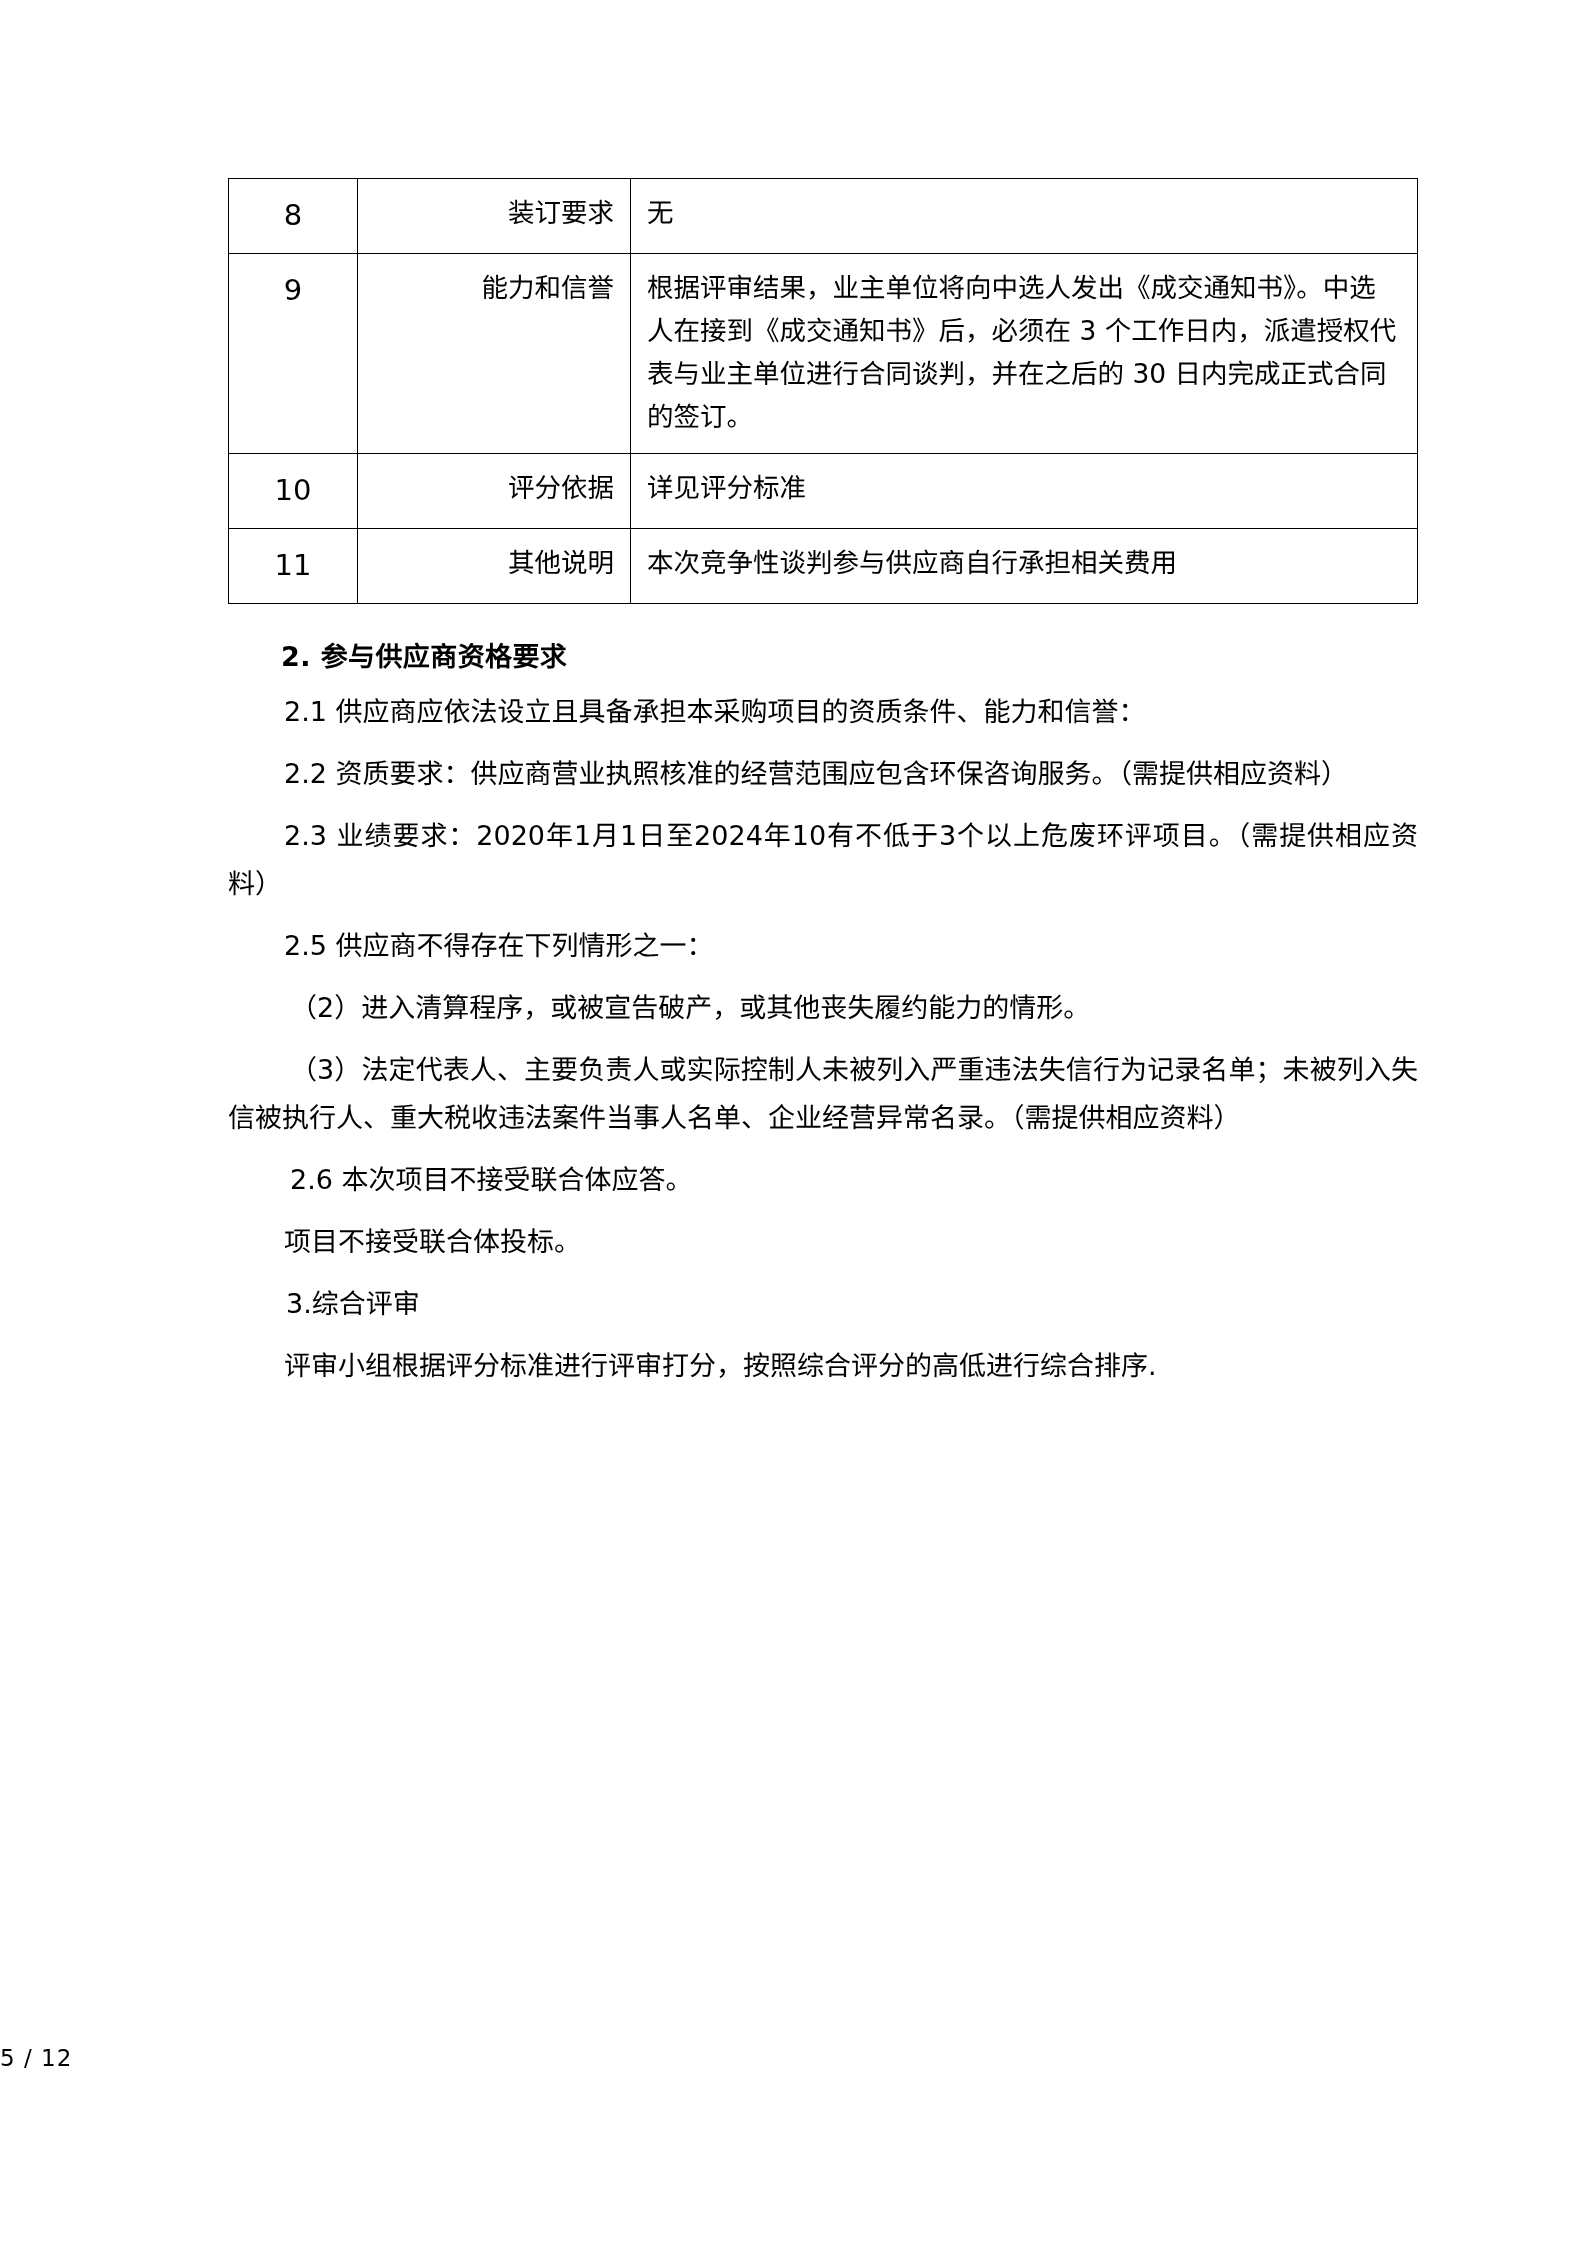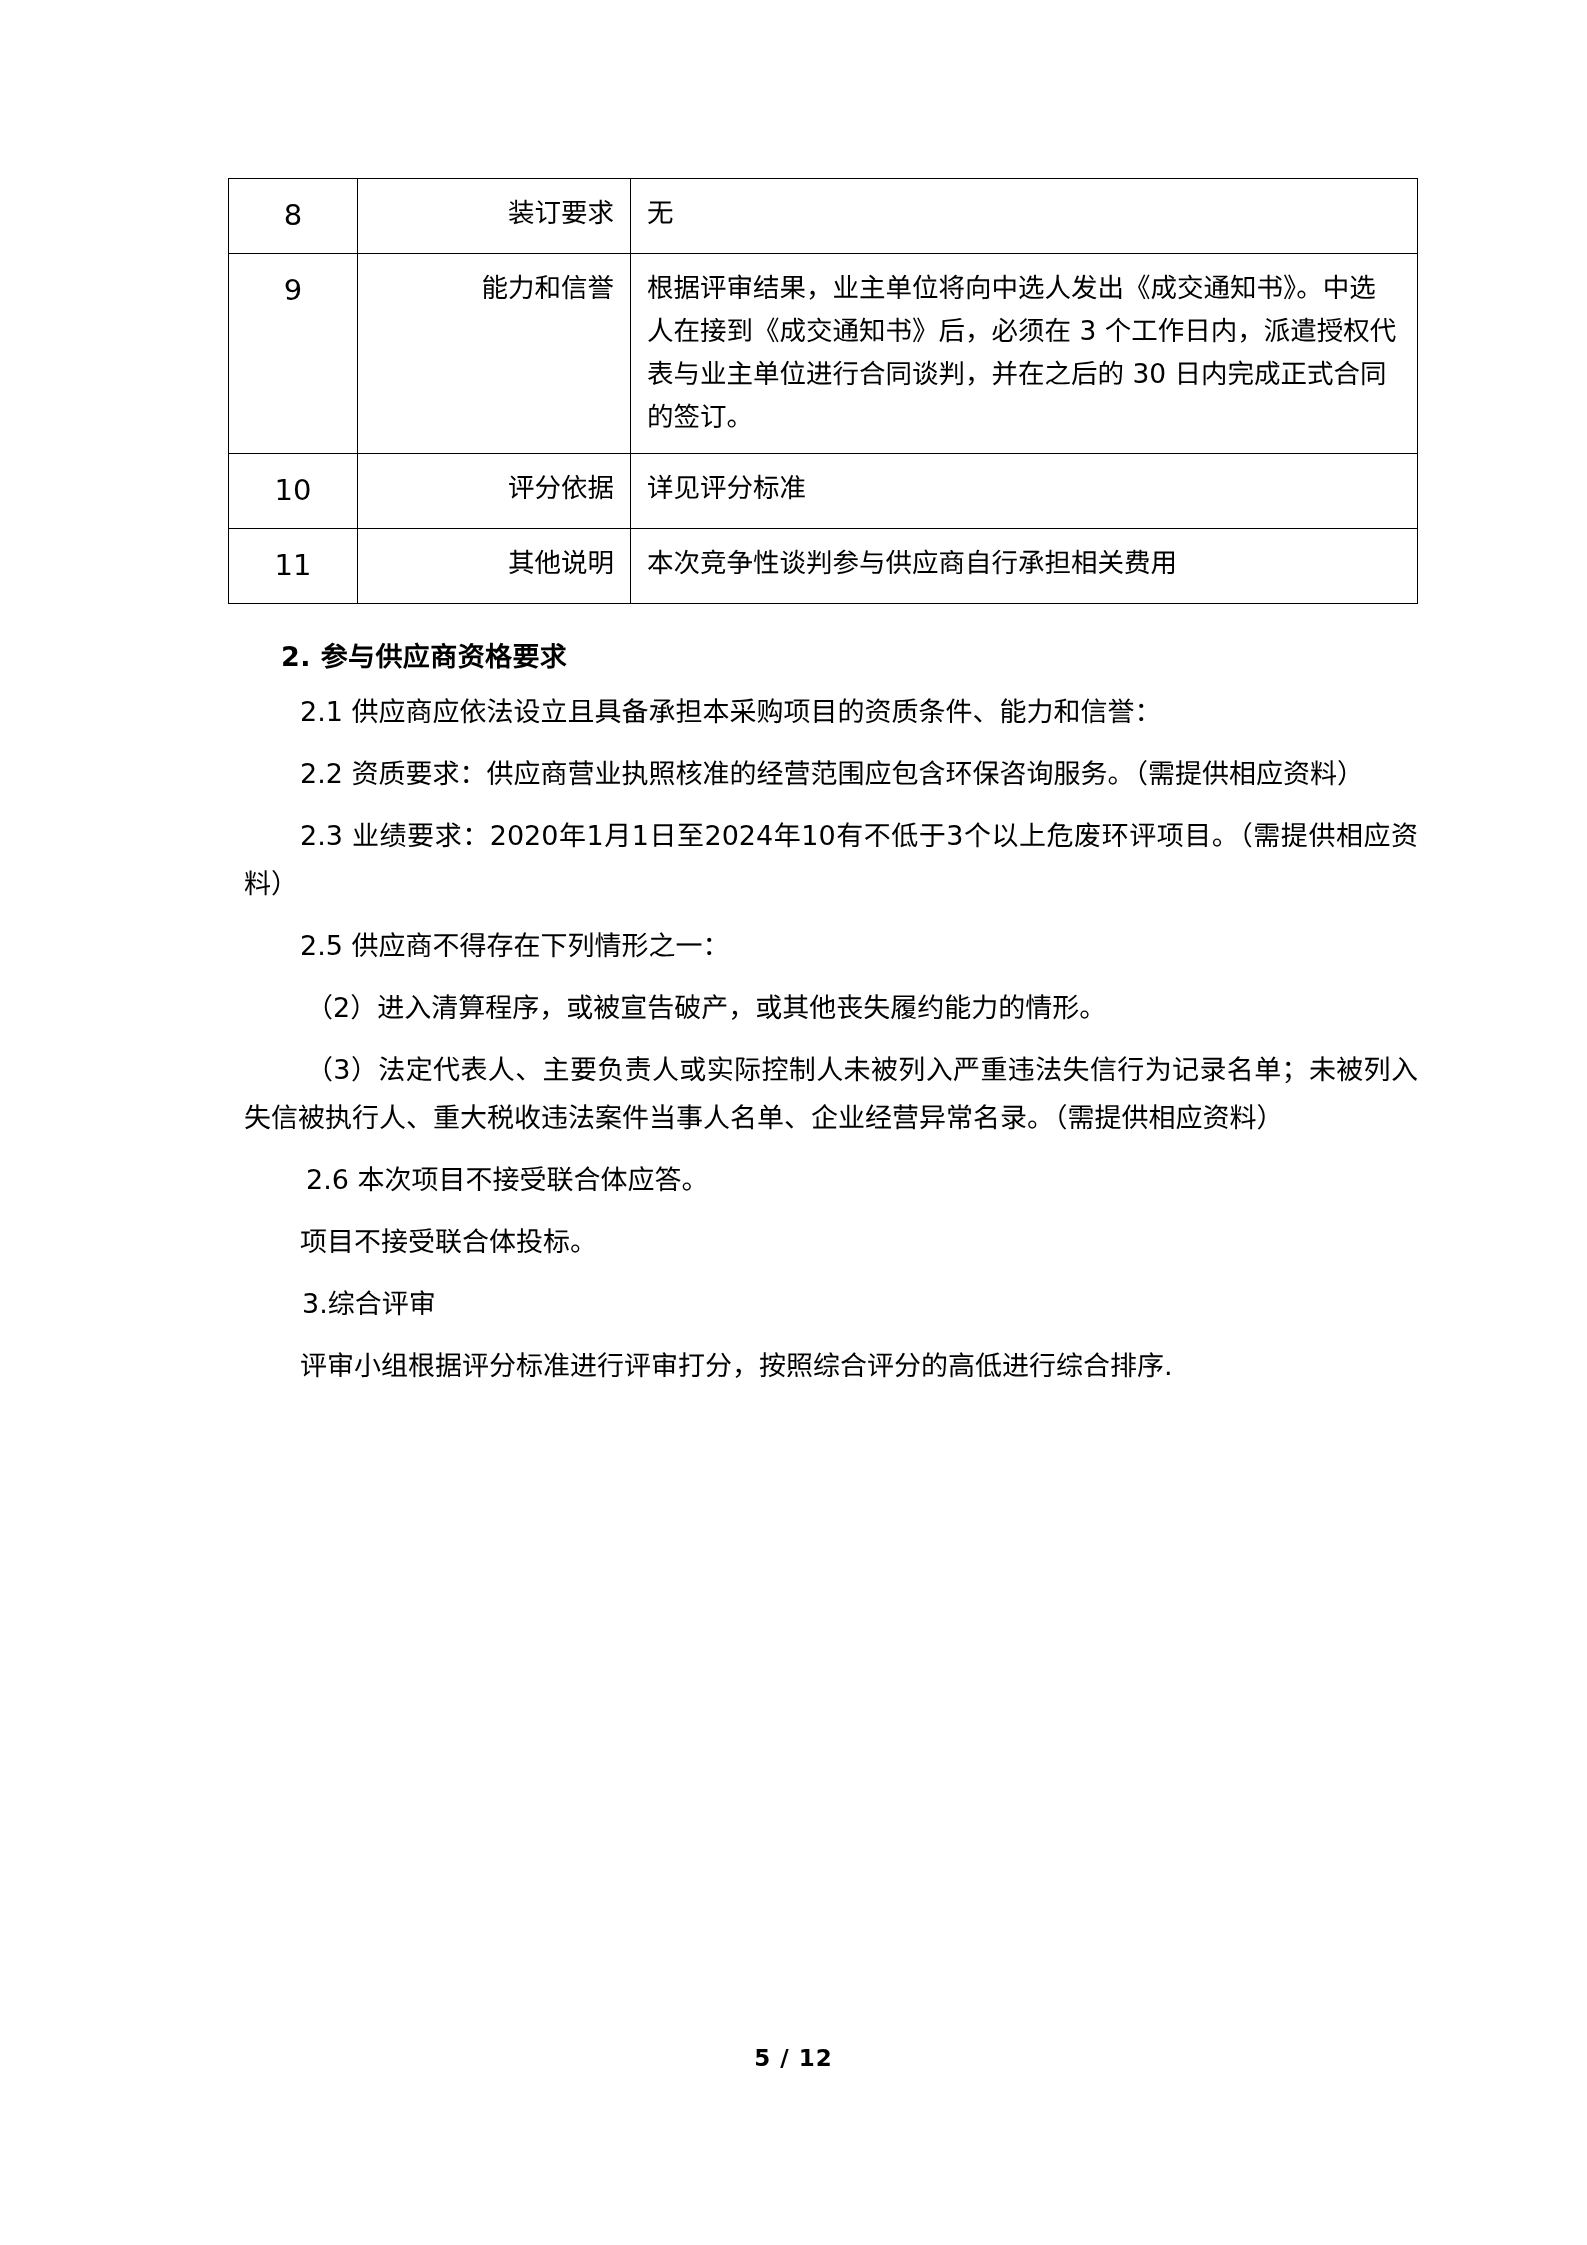--- a/index.html
+++ b/index.html
@@ -57,39 +57,38 @@
   .h2 {
     font-weight: bold;
     font-size: 27px;
     margin: 31px 0 12px 0;
     padding-left: 53px;
     letter-spacing: 0.4px;
   }
   p.t {
     font-size: 27px;
     line-height: 1.78;
-    margin: 14px 0 0 16px;
+    margin: 14px 0 0 0;
     text-align: justify;
     text-justify: inter-ideograph;
   }
   p.ind1 { text-indent: 56px; }
   p.ind2 { text-indent: 62px; }
   p.hang {
     padding-left: 56px;
     text-indent: 0;
   }
   
   .footer {
     position: absolute;
     left: 0;
     right: 0;
     top: 2045px;
-    text-align: center;
     font-size: 23px;
-    font-weight: bold;
+    font-weight: normal;
     letter-spacing: 1px;
   }
 </style>
 </head>
 <body>
 
 <div class="page">
 
   <div class="content">
 

